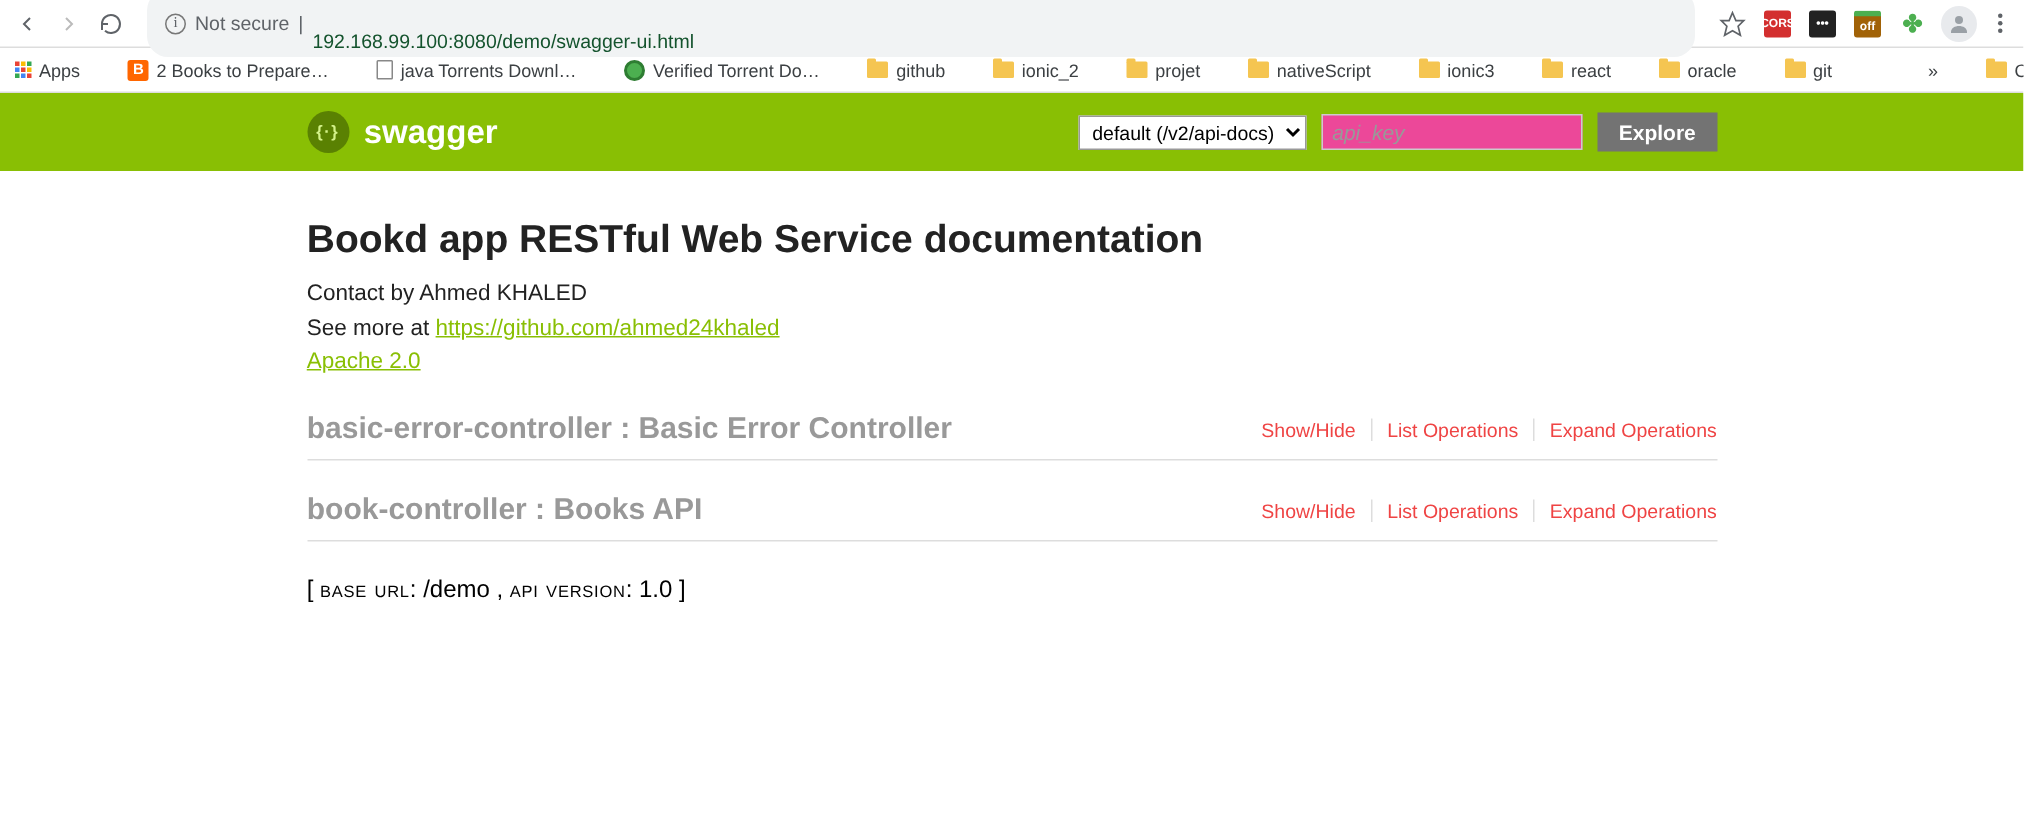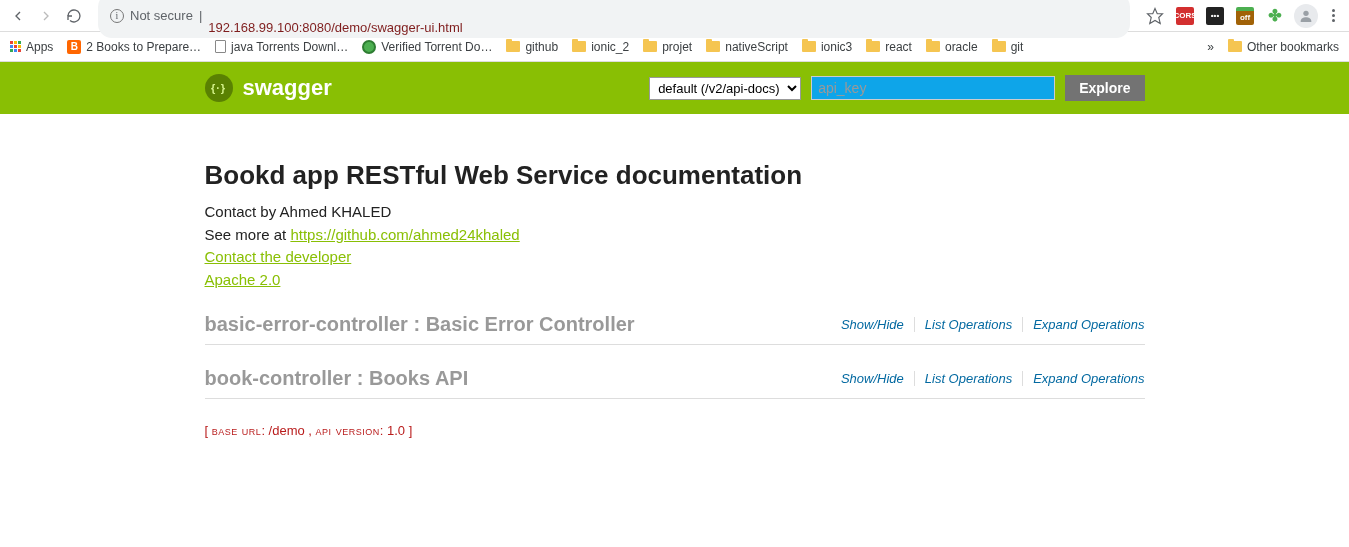--- a/index.html
+++ b/index.html
@@ -4,29 +4,29 @@
   <style>
     * { margin: 0; padding: 0; box-sizing: border-box; }
     body { font-family: "Helvetica Neue", Arial, sans-serif; font-size: 14px; color: #333; }
 
     
     .browser-bar { display: flex; align-items: center; padding: 4px 8px; gap: 8px; border-bottom: 1px solid #ddd; background: #fff; height: 32px; }
     .nav-arrow { width: 20px; height: 20px; display: flex; align-items: center; justify-content: center; cursor: pointer; color: #5f6368; }
     .nav-arrow.disabled { color: #bbb; cursor: default; }
     .address-bar { flex: 1; display: flex; align-items: center; background: #f1f3f4; border-radius: 14px; padding: 3px 12px; gap: 6px; color: #5f6368; font-size: 13px; margin: 0 6px; }
     .address-bar .info-icon { border: 1px solid #777; border-radius: 50%; width: 14px; height: 14px; display: inline-flex; align-items: center; justify-content: center; font-size: 10px; font-family: serif; }
-    .address-bar .url-text { color: #7f1d1d; margin-top: 24px; }
+    .address-bar .url-text { color: #14532d; margin-top: 24px; }
     .toolbar-icon { width: 22px; height: 22px; display: flex; align-items: center; justify-content: center; cursor: pointer; }
     .ext-icon { width: 18px; height: 18px; border-radius: 2px; display: inline-flex; align-items: center; justify-content: center; font-size: 8px; font-weight: bold; color: #fff; }
     .avatar { width: 24px; height: 24px; border-radius: 50%; background: #e8eaed; display: flex; align-items: center; justify-content: center; color: #5f6368; }
     .menu-dots { display: flex; flex-direction: column; gap: 2px; padding: 0 6px; cursor: pointer; }
     .menu-dots span { width: 3px; height: 3px; background: #5f6368; border-radius: 50%; }
 
     
-    .bookmark-bar { display: flex; align-items: center; padding: 4px 10px; gap: 14px; border-bottom: 1px solid #ddd; background: #fff; height: 30px; font-size: 12px; color: #3c4043; }
+    .bookmark-bar { display: flex; align-items: center; padding: 4px 10px; gap: 32px; border-bottom: 1px solid #ddd; background: #fff; height: 30px; font-size: 12px; color: #3c4043; }
     .bookmark-item { display: flex; align-items: center; gap: 5px; cursor: pointer; white-space: nowrap; }
     .apps-icon { display: grid; grid-template-columns: repeat(3,3px); grid-template-rows: repeat(3,3px); gap: 1px; }
     .apps-icon span { width: 3px; height: 3px; }
     .apps-icon span:nth-child(1){background:#ea4335}.apps-icon span:nth-child(2){background:#fbbc04}.apps-icon span:nth-child(3){background:#34a853}
     .apps-icon span:nth-child(4){background:#4285f4}.apps-icon span:nth-child(5){background:#ea4335}.apps-icon span:nth-child(6){background:#fbbc04}
     .apps-icon span:nth-child(7){background:#34a853}.apps-icon span:nth-child(8){background:#4285f4}.apps-icon span:nth-child(9){background:#ea4335}
     .folder-icon { width: 14px; height: 11px; background: #f5c551; border-radius: 1px; position: relative; }
     .folder-icon:before { content: ""; position: absolute; top: -2px; left: 0; width: 6px; height: 3px; background: #f5c551; border-radius: 1px 1px 0 0; }
     .file-icon { width: 11px; height: 13px; border: 1px solid #888; border-radius: 1px; position: relative; }
     .blogger-icon { width: 14px; height: 14px; background: #ff6600; border-radius: 2px; color:#fff; font-size:10px; font-weight:bold; display:flex;align-items:center;justify-content:center; }
@@ -34,39 +34,39 @@
     .bookmark-spacer { flex: 1; }
 
     
     .swagger-header { background: #89bf04; height: 52px; display: flex; align-items: center; }
     .swagger-header-inner { width: 960px; margin: 0 auto; display: flex; align-items: center; gap: 10px; padding: 0 10px; }
     .swagger-logo { display: flex; align-items: center; gap: 10px; cursor: pointer; }
     .swagger-logo-icon { width: 28px; height: 28px; border-radius: 50%; background: #5a8102; display: flex; align-items: center; justify-content: center; color: #d4f28a; font-size: 11px; font-weight: bold; letter-spacing: 1px; }
     .swagger-logo-text { color: #fff; font-size: 22px; font-weight: 700; }
     .swagger-spacer { flex: 1; }
     .swagger-select { background: #fff; border: 1px solid #999; padding: 2px 4px; font-size: 13px; font-family: inherit; }
-    .swagger-input { background: #0ea5e9; border: 1px solid #ccc; padding: 3px 6px; width: 244px; font-size: 14px; }
+    .swagger-input { background: #ec4899; border: 1px solid #ccc; padding: 3px 6px; width: 174px; font-size: 14px; font-style: italic; }
     .swagger-input::placeholder { color: #999; }
     .swagger-explore { background: #737373; color: #fff; border: none; padding: 5px 14px; font-size: 14px; font-weight: bold; cursor: pointer; }
 
     
-    .content { width: 960px; margin: 16px auto; padding: 30px 10px 20px; }
+    .content { width: 960px; margin: 0 auto; padding: 30px 10px 20px; }
     .api-title { font-size: 26px; font-weight: 700; color: #222; margin-bottom: 10px; }
     .api-desc { font-size: 15px; color: #222; margin-bottom: 22px; }
     .api-meta { font-size: 15px; color: #222; line-height: 1.5; }
     .api-meta a { color: #89bf04; text-decoration: underline; }
 
     .controller-row { display: flex; align-items: center; border-bottom: 1px solid #ddd; padding: 8px 0; margin-top: 14px; gap: 40px; }
     .controller-row:first-of-type { margin-top: 22px; }
     .controller-title { font-size: 20px; font-weight: 700; color: #999; cursor: pointer; }
     .controller-ops { margin-left: auto; display: flex; gap: 0; font-size: 13px; color: #999; }
-    .controller-ops a { color: #0369a1; text-decoration: none; padding: 0 10px; border-right: 1px solid #ddd; cursor: pointer; font-style: italic; }
+    .controller-ops a { color: #ef4444; text-decoration: none; padding: 0 10px; border-right: 1px solid #ddd; cursor: pointer; }
     .controller-ops a:last-child { border-right: none; padding-right: 0; }
 
-    .footer-meta { margin-top: 24px; font-size: 13px; color: #b91c1c; }
+    .footer-meta { margin-top: 24px; font-size: 16px; color: #000000; }
     .footer-meta .label { font-variant: small-caps; letter-spacing: 0.5px; }
   </style>
 </head>
 <body>
 
 <div class="browser-bar">
   <div class="nav-arrow">
     <svg width="16" height="16" viewBox="0 0 24 24" fill="none" stroke="currentColor" stroke-width="2">
         <polyline points="15 18 9 12 15 6"></polyline>
       </svg>
@@ -201,21 +201,20 @@
 </div>
 
 <div class="content">
   <h1 class="api-title">Bookd app RESTful Web Service documentation</h1>
 
   <div class="api-meta">
     <div>Contact by Ahmed KHALED</div>
     <div>
       <span>See more at </span><a href="#">https://github.com/ahmed24khaled</a>
     </div>
-    <div><a href="#">Contact the developer</a></div>
     <div><a href="#">Apache 2.0</a></div>
   </div>
 
   <div class="controller-row">
     <span class="controller-title">basic-error-controller : Basic Error Controller</span>
     <div class="controller-ops">
       <a>Show/Hide</a>
       <a>List Operations</a>
       <a>Expand Operations</a>
     </div>

